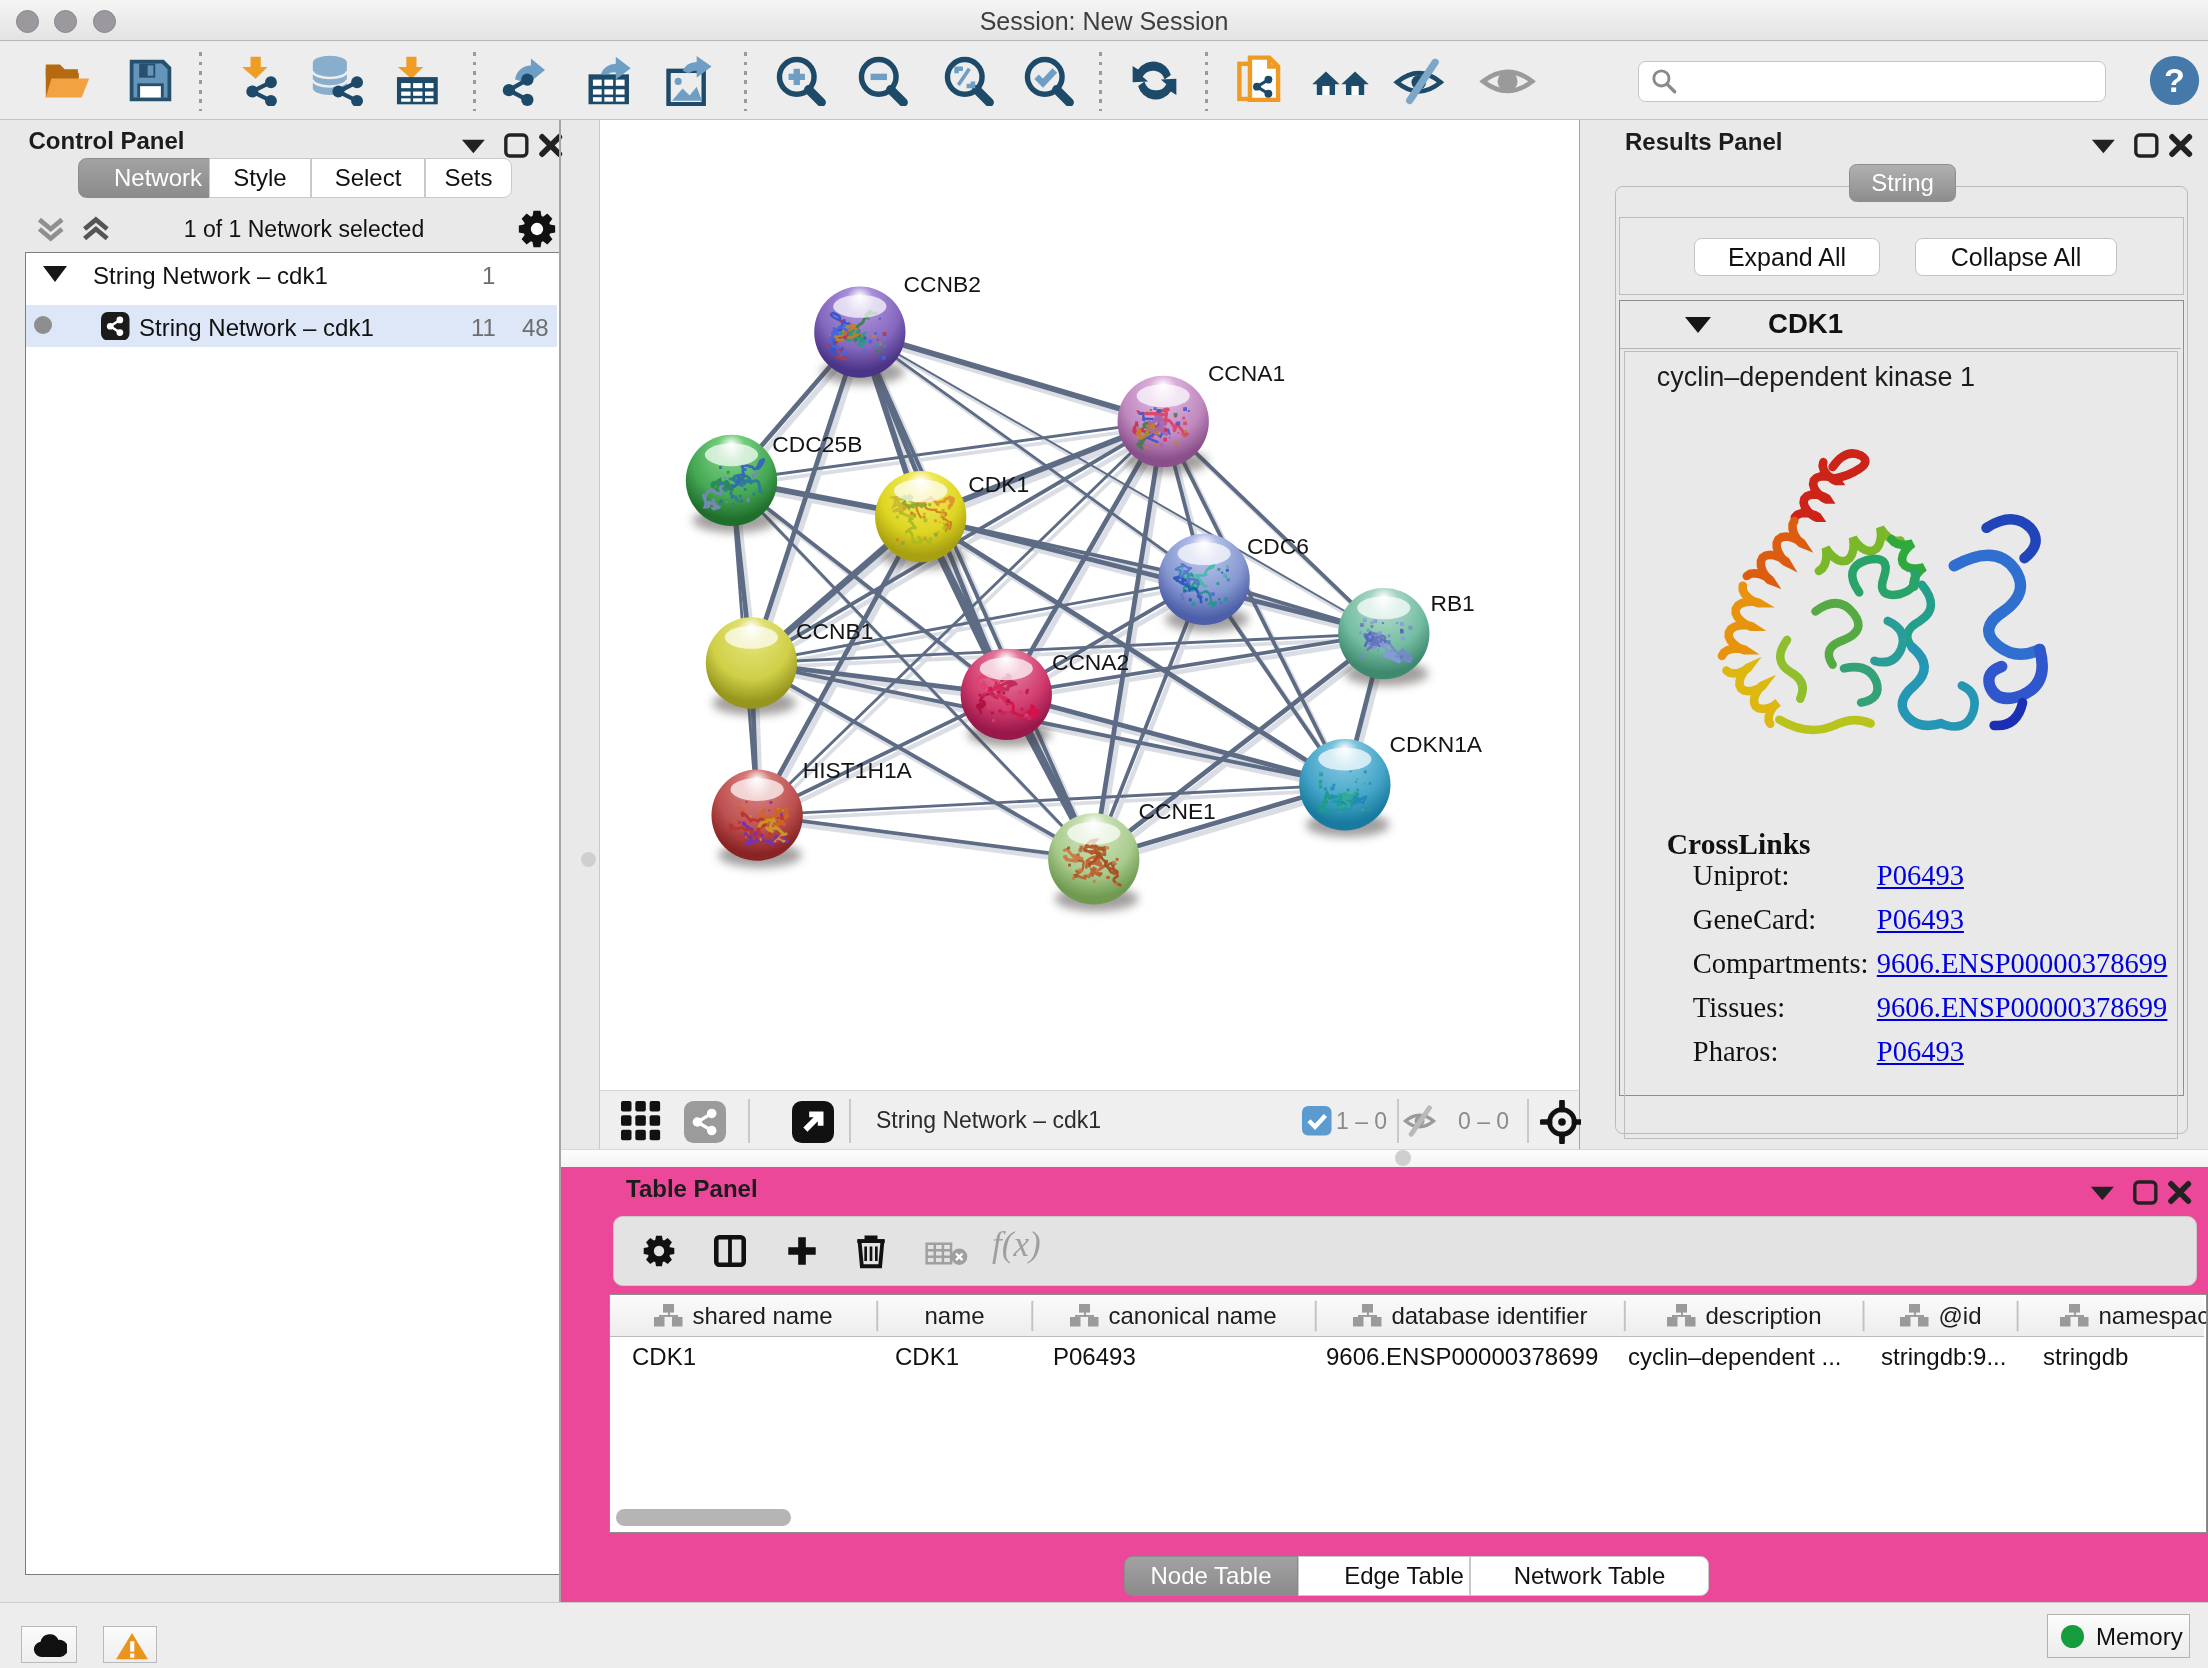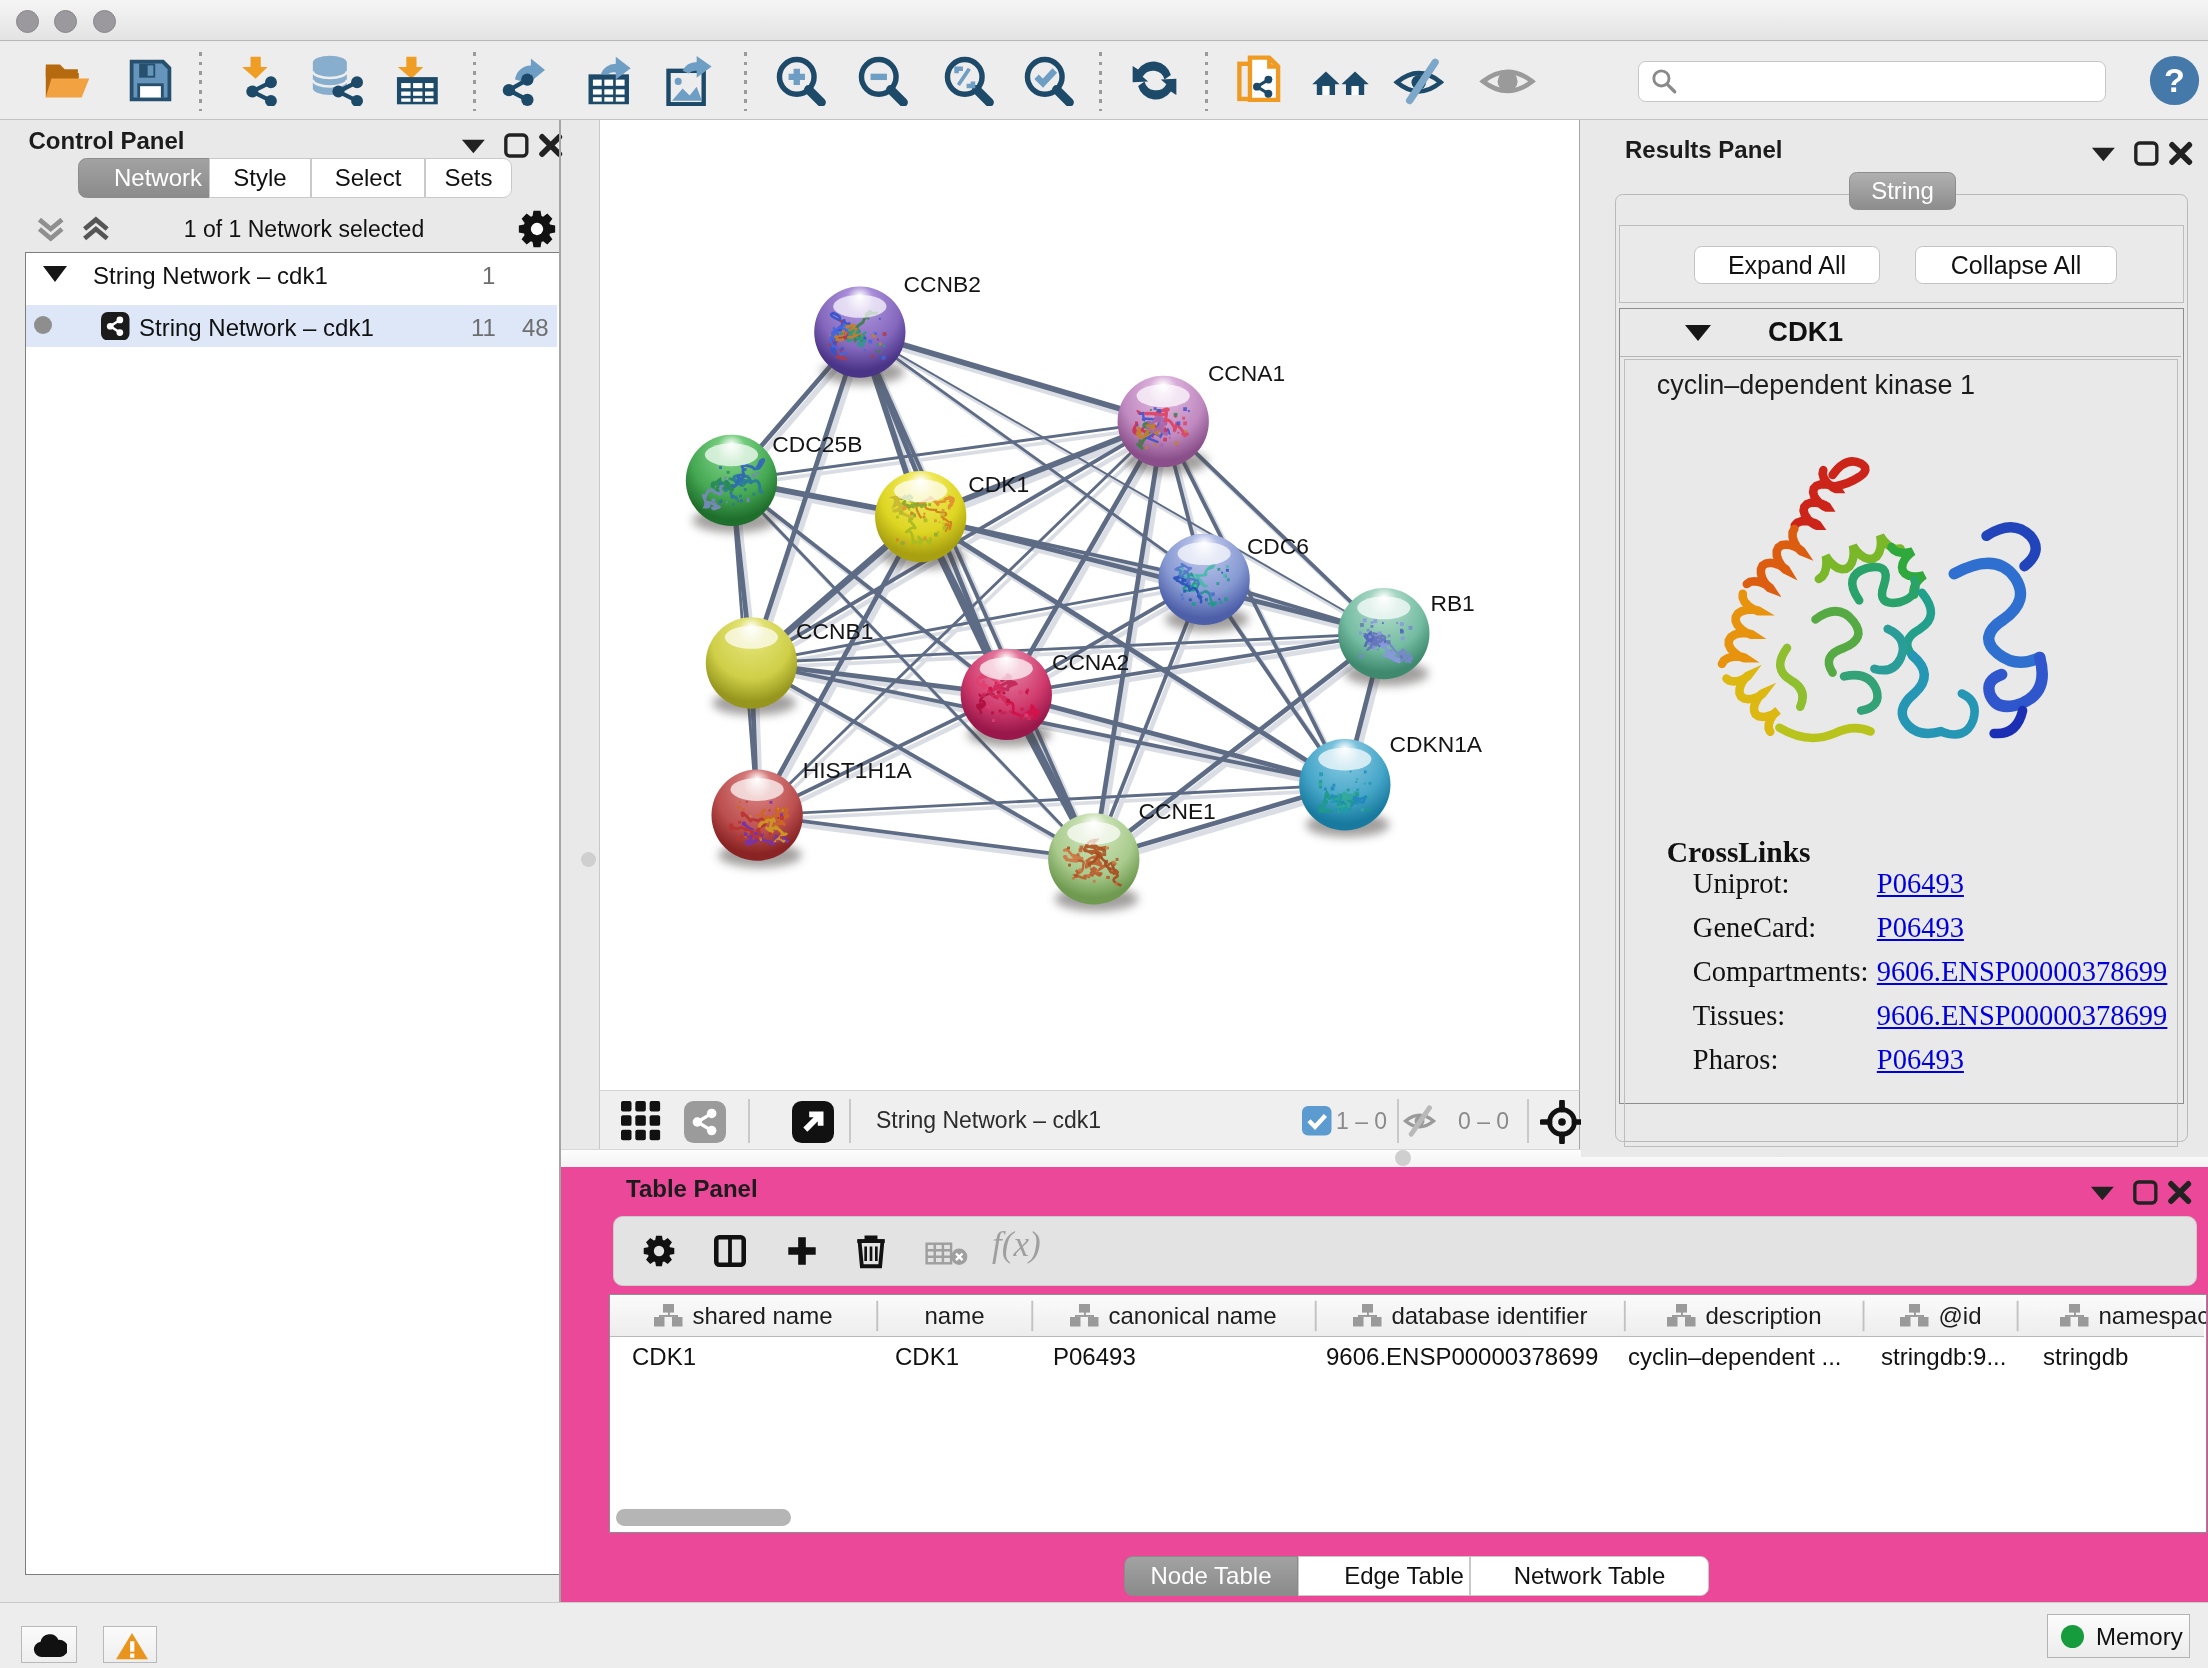--- a/index.html
+++ b/index.html
@@ -43,21 +43,21 @@
   
   #net-canvas { left:599px; top:120px; width:981px; height:970px; background:#fff;
     border-left:1px solid #c9c9c9; border-right:1.9px solid #a5a5a5; }
   #net-bar { left:599px; top:1090px; width:981px; height:59px; background:#efefef;
     border-left:1px solid #c9c9c9; border-right:1.9px solid #a5a5a5; border-top:1px solid #d4d4d4;}
   #net-split { left:561px; top:1149px; width:1647px; height:18px;
     background:linear-gradient(#fdfdfd,#f3f3f3); border-top:1px solid #d8d8d8; }
   .vsep { top:7.6px; width:1.9px; height:44px; background:#c9c9c9; }
 
   
-  #rp { left:1581px; top:120px; width:628px; height:1029px; background:#e9e9e9;margin-top:8px; }
+  #rp { left:1581px; top:120px; width:628px; height:1029px; background:#e9e9e9; }
 
   
   #tp { left:561px; top:1167px; width:1647px; height:435px; background:#ec4899; }
 
   
   #statusbar { left:0; top:1602px; width:2208px; height:67px; background:#ededed;
     border-top:1.9px solid #cccccc; }
 
   
   #div-left { left:559px; top:120px; width:1.9px; height:1482px; background:#a5a5a5; }
@@ -76,20 +76,21 @@
   .dcell { font-size:24px; color:#111; }
 </style>
 </head>
 <body>
 <div id="win">
 
   <div id="titlebar" class="abs">
     <div class="tl abs" style="left:16px;"></div>
     <div class="tl abs" style="left:54px;"></div>
     <div class="tl abs" style="left:93px;"></div>
+    <div id="title" class="abs">Session: New Session</div>
   </div>
 
   <div id="toolbar" class="abs">
 
     <svg class="abs ticon" style="left:42px;" width="51" height="51" viewBox="0 0 54 54">
       <path d="M4 10 h15 l5 5 h14 v8 h-34 z" fill="#b56a10"></path>
       <path d="M4 45 L4 14 h14 l5 5 h16 v6 z" fill="#b56a10"></path>
       <path d="M10 25 h40 l-8 20 h-38 z" fill="#f2a241"></path>
     </svg>
 

